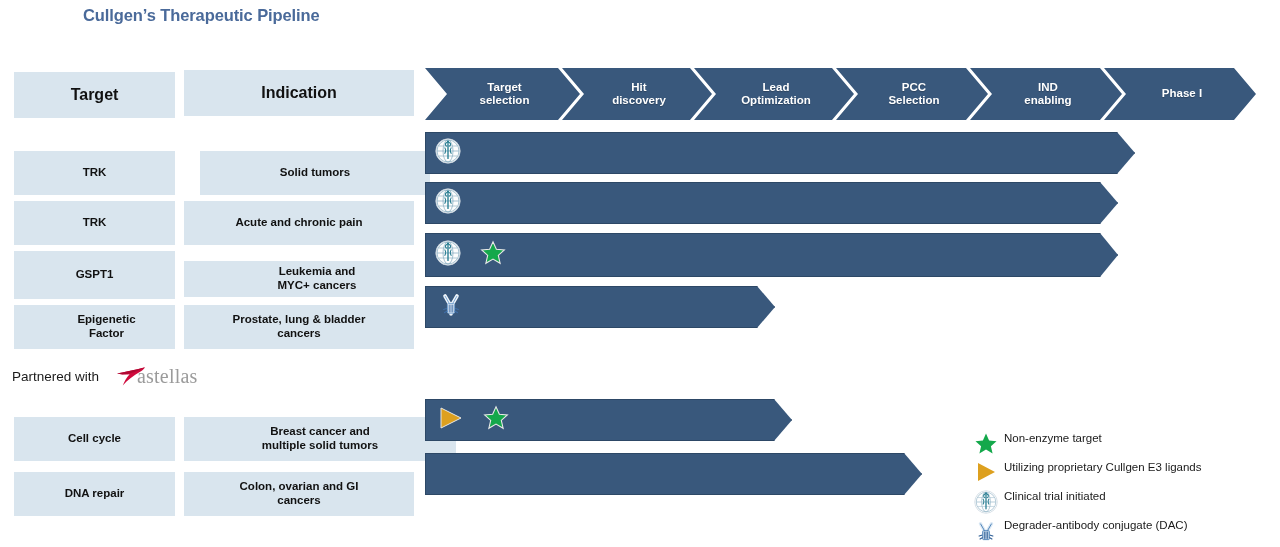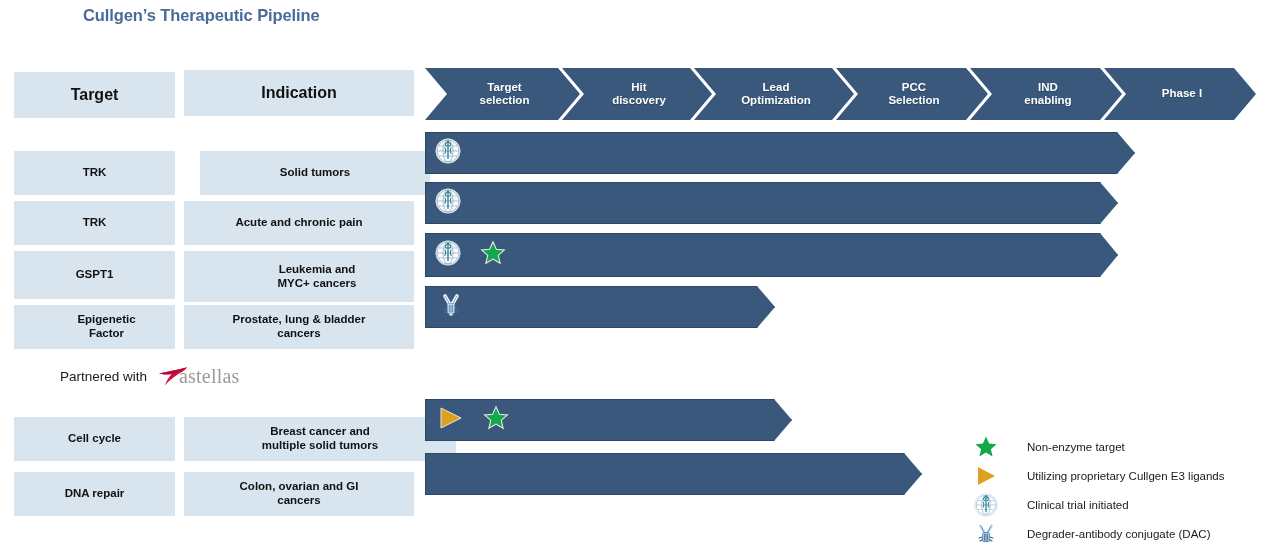--- a/index.html
+++ b/index.html
@@ -59,35 +59,34 @@
     padding-left: 9px;
     gap: 10px;
   }
 
   
   .ico { display: block; flex: 0 0 auto; }
 
   
   .partner {
     position: absolute; left: 12px; top: 363px;
-    display: flex; align-items: center; 
+    display: flex; align-items: center; gap: 6px;
     font-size: 13.5px; color: #1a1a1a;
     white-space: nowrap;
-    margin-left: 48px;
   }
   .astellas-word {
     font-family: "Liberation Serif", serif;
     font-size: 20px; color: #9b9b9b; letter-spacing: .2px;
     margin-left: -12px;
   }
 
   
   .legend { position: absolute; left: 973px; top: 432px; }
   .legend-row {
-    display: flex; align-items: center; gap: 28px;
+    display: flex; align-items: flex-start; gap: 5px;
     height: 29px;
   }
   .legend-ico {
     width: 26px; display: flex; align-items: center; justify-content: center;
     flex: 0 0 26px;
   }
   .legend-label { font-size: 11.5px; color: #1a1a1a; white-space: nowrap; }
 </style>
 </head>
 <body>
@@ -187,21 +186,21 @@
           <path d="M16.4 9.5c-1.2 1.6-1.2 4.4 0 6.2" fill="none" stroke="#2b7f93" stroke-width="1.1"></path>
           <circle cx="13" cy="3.6" r="1.1"></circle>
         </g>
       </svg>
     </span>
   </div>
 
   <div class="cell body" style="left:14px; top:231px; width:161px; height:48px;">
     <span>GSPT1</span>
   </div>
-  <div class="cell body" style="left:184px; top:231px; width:230px; height:51px;padding-left:40px;">
+  <div class="cell body" style="left:184px; top:241px; width:230px; height:36px;padding-left:40px;">
     <span>
       <span>Leukemia and</span><br>
       <span>MYC+ cancers</span>
     </span>
   </div>
   <div class="bar" style="left:425px; top:233px; width:693px; height:44px;">
     <span class="ico">
       <svg width="26" height="26" viewBox="0 0 26 26">
         <circle cx="13" cy="13" r="12.2" fill="#fdfdfd" stroke="#c7d2dc" stroke-width="0.8"></circle>
         <ellipse cx="13" cy="13" rx="11" ry="11" fill="none" stroke="#7fa8bd" stroke-width="0.7"></ellipse>

